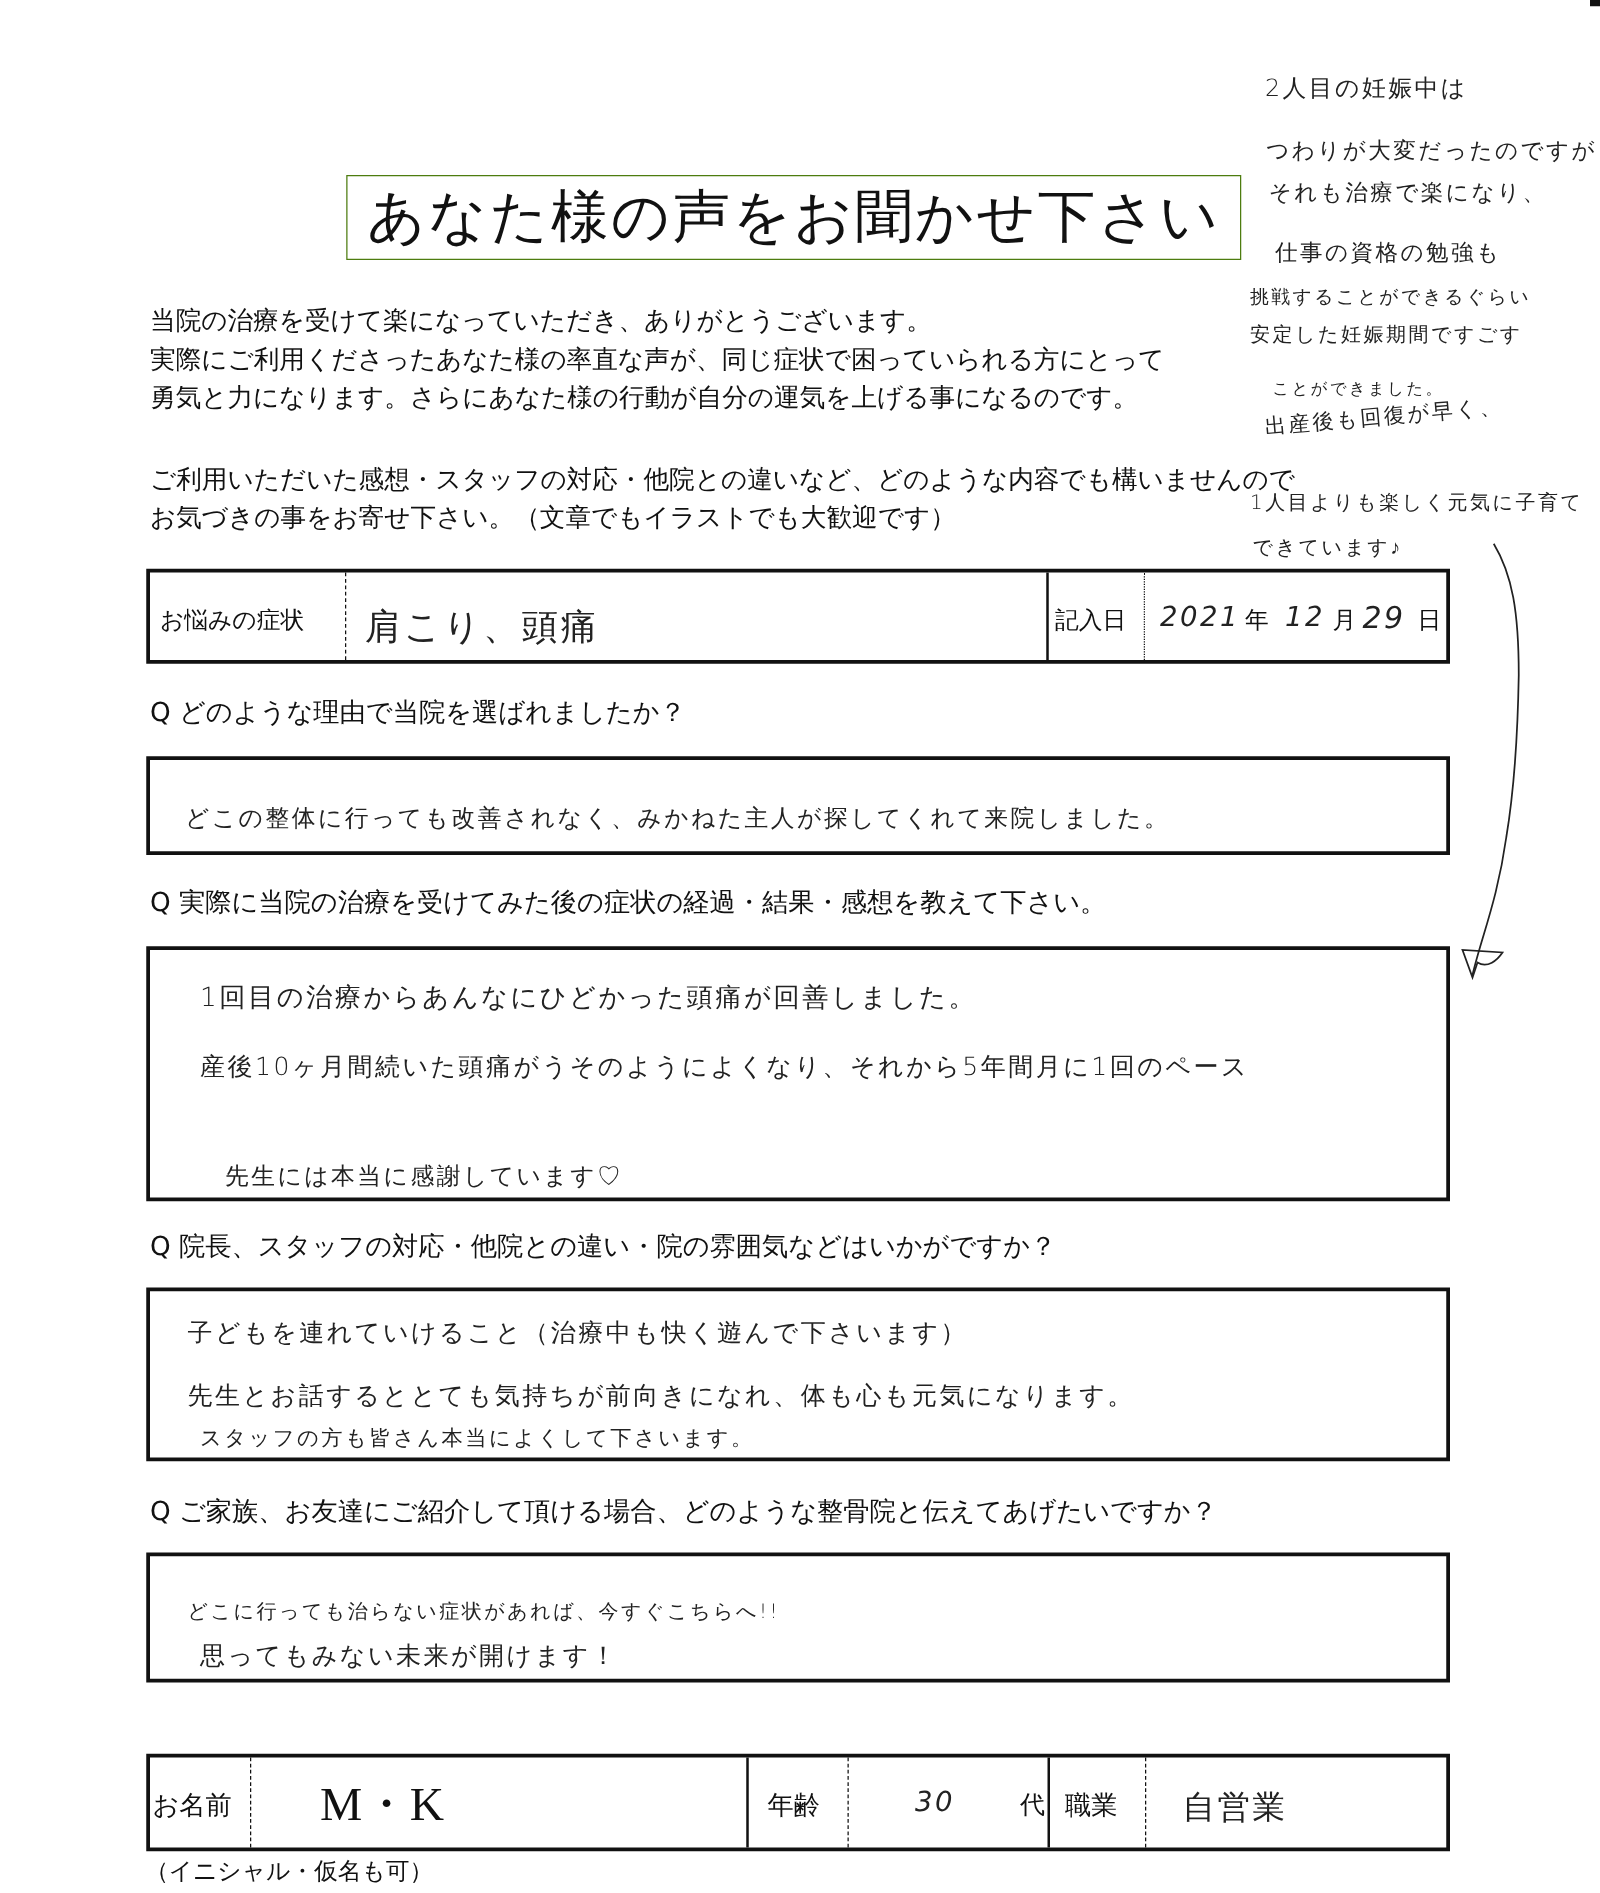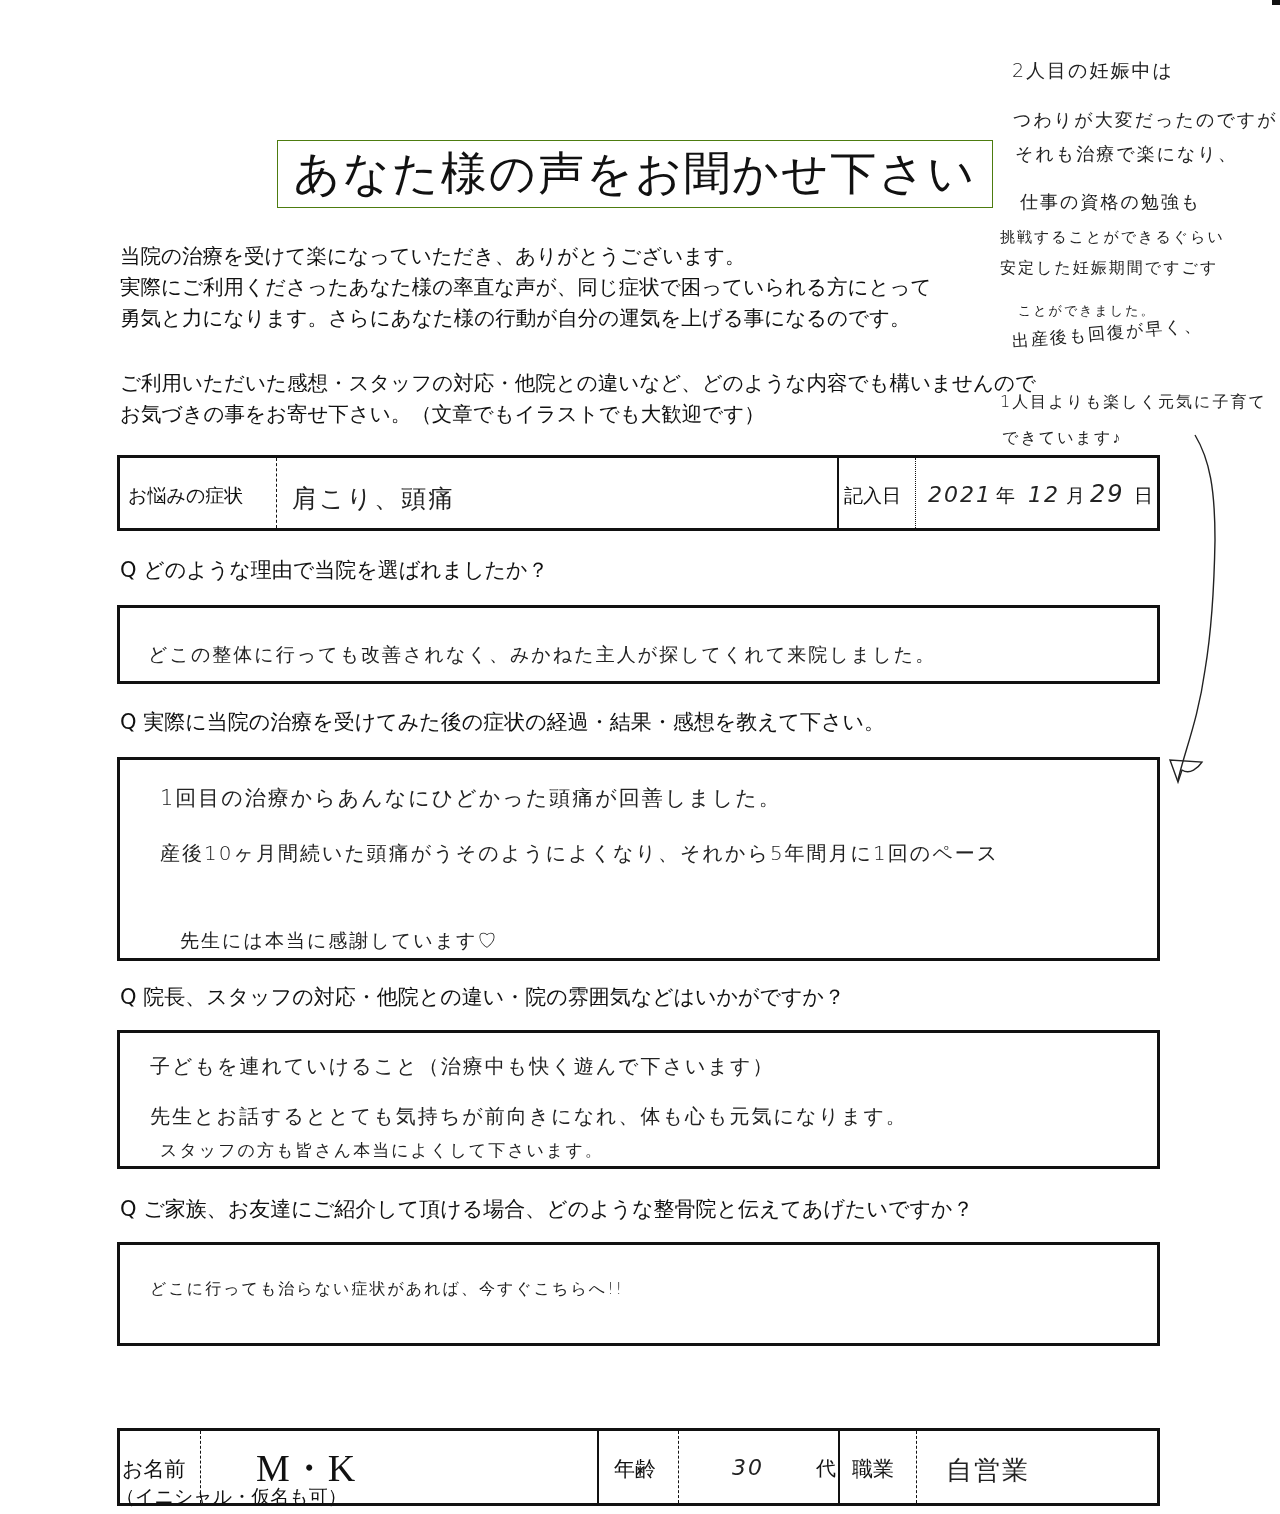--- a/index.html
+++ b/index.html
@@ -61,21 +61,21 @@
 </div>
 
 <svg class="abs" style="left:1150px;top:430px;" width="130" height="370">
   <path d="M45,5 C60,30 65,60 65,110 C64,170 60,210 55,240 C48,290 35,320 28,350" fill="none" stroke="#222" stroke-width="1.4"></path>
   <path d="M20,330 L28,352 L32,340 C40,345 48,338 52,332 Z" fill="none" stroke="#222" stroke-width="1.4"></path>
 </svg>
 
 <div class="abs box" style="left:117px;top:455px;width:1043px;height:76px;border-width:3px;">
   <span class="cell-label" style="left:8px;top:25px;">お悩みの症状</span>
   <div class="vline dashed" style="left:156px;"></div>
-  <span class="ans hand" style="left:172px;top:24px;font-size:25px;font-family:Liberation Mono, monospace;">肩こり、頭痛</span>
+  <span class="ans hand" style="left:172px;top:24px;font-size:29px;font-family:Liberation Mono, monospace;">肩こり、頭痛</span>
   <div class="vline solid" style="left:717px;"></div>
   <span class="cell-label" style="left:724px;top:25px;">記入日</span>
   <div class="vline dotted" style="left:795px;"></div>
   <span class="ans hand" style="left:808px;top:24px;font-size:22px;font-style:italic;">2021</span>
   <span class="cell-label" style="left:876px;top:25px;">年</span>
   <span class="ans hand" style="left:908px;top:24px;font-size:22px;font-style:italic;">12</span>
   <span class="cell-label" style="left:946px;top:25px;">月</span>
   <span class="ans hand" style="left:970px;top:22px;font-size:24px;font-style:italic;">29</span>
   <span class="cell-label" style="left:1014px;top:25px;">日</span>
 </div>
@@ -95,23 +95,24 @@
 <div class="abs q" style="top:983px;">Q  院長、スタッフの対応・他院との違い・院の雰囲気などはいかがですか？</div>
 <div class="abs box" style="left:117px;top:1030px;width:1043px;height:139px;">
   <span class="ans hand" style="left:30px;top:20px;font-size:20px;">子どもを連れていけること（治療中も快く遊んで下さいます）</span>
   <span class="ans hand" style="left:30px;top:70px;font-size:20px;">先生とお話するととても気持ちが前向きになれ、体も心も元気になります。</span>
   <span class="ans hand" style="left:40px;top:106px;font-size:17px;">スタッフの方も皆さん本当によくして下さいます。</span>
 </div>
 
 <div class="abs q" style="top:1195px;">Q ご家族、お友達にご紹介して頂ける場合、どのような整骨院と伝えてあげたいですか？</div>
 <div class="abs box" style="left:117px;top:1242px;width:1043px;height:104px;">
   <span class="ans hand" style="left:30px;top:34px;font-size:16px;">どこに行っても治らない症状があれば、今すぐこちらへ!!</span>
+  <span class="ans hand" style="left:40px;top:66px;font-size:20px;">思ってもみない未来が開けます！</span>
 </div>
 
-<div class="abs box" style="left:117px;top:1403px;width:1043px;height:78px;margin-top:25px;">
+<div class="abs box" style="left:117px;top:1403px;width:1043px;height:78px;">
   <span class="cell-label" style="left:2px;top:24px;font-size:21px;">お名前</span>
   <div class="vline dashed" style="left:80px;"></div>
   <span class="ans" style="left:136px;top:12px;font-size:38px;font-family:Liberation Serif, serif;">M・K</span>
   <div class="vline solid" style="left:477px;"></div>
   <span class="cell-label" style="left:494px;top:24px;font-size:21px;">年齢</span>
   <div class="vline dashed" style="left:558px;"></div>
   <span class="ans hand" style="left:612px;top:24px;font-size:22px;font-style:italic;">30</span>
   <span class="cell-label" style="left:696px;top:24px;font-size:20px;">代</span>
   <div class="vline solid" style="left:718px;"></div>
   <span class="cell-label" style="left:732px;top:24px;font-size:21px;">職業</span>

